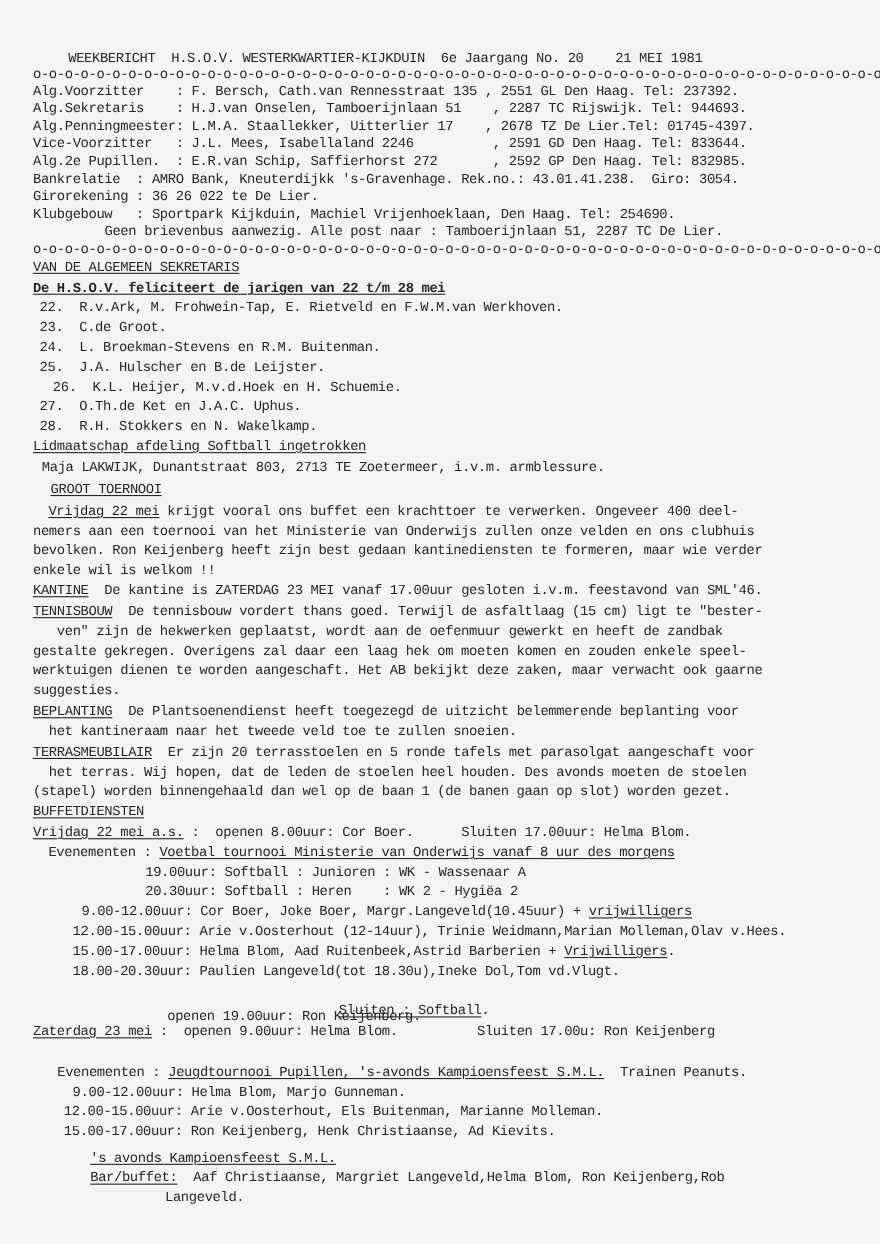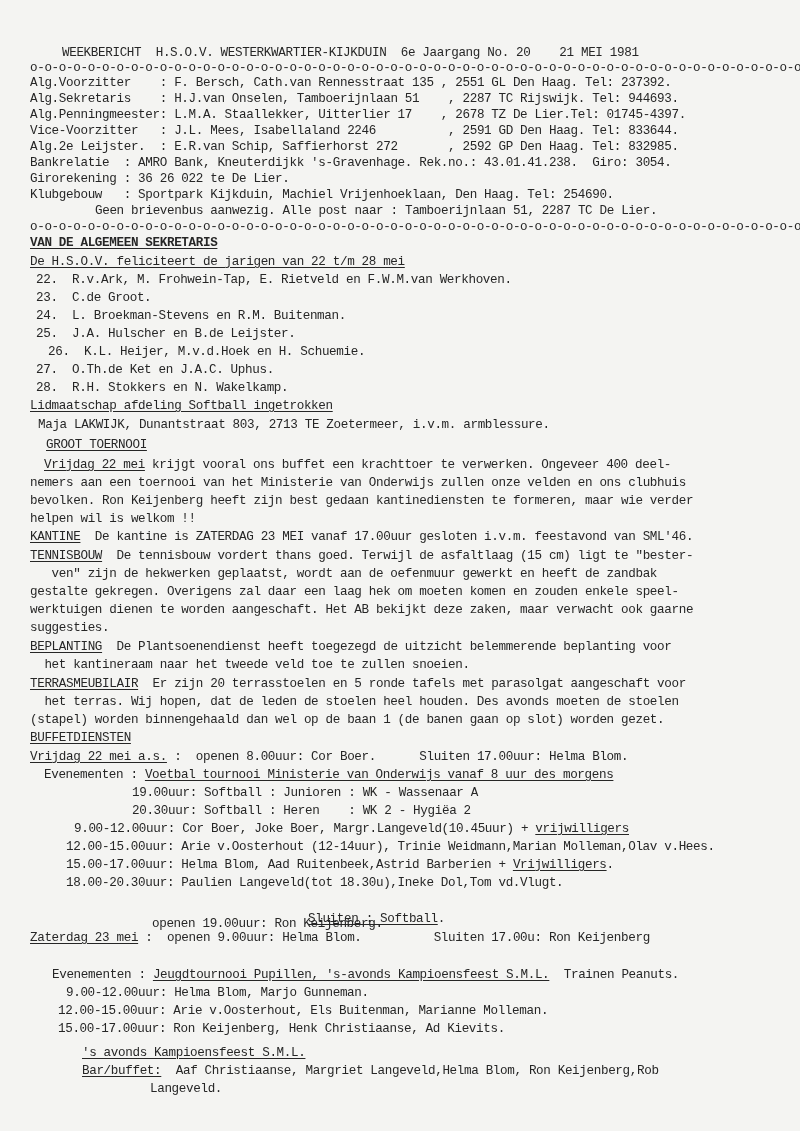--- a/index.html
+++ b/index.html
@@ -21,46 +21,46 @@
 
 <div class="page">
 
   <div class="ln" style="left:62px;top:46px;">WEEKBERICHT  H.S.O.V. WESTERKWARTIER-KIJKDUIN  6e Jaargang No. 20    21 MEI 1981</div>
   <div class="ln" style="left:30px;top:61px;">o-o-o-o-o-o-o-o-o-o-o-o-o-o-o-o-o-o-o-o-o-o-o-o-o-o-o-o-o-o-o-o-o-o-o-o-o-o-o-o-o-o-o-o-o-o-o-o-o-o-o-o-o-o-o</div>
 
   <div class="ln" style="left:30px;top:76px;"><span>Alg.Voorzitter    </span><span>: F. Bersch, Cath.van Rennesstraat 135 , 2551 GL Den Haag. Tel: 237392.</span></div>
   <div class="ln" style="left:30px;top:92px;"><span>Alg.Sekretaris    </span><span>: H.J.van Onselen, Tamboerijnlaan 51    , 2287 TC Rijswijk. Tel: 944693.</span></div>
   <div class="ln" style="left:30px;top:108px;"><span>Alg.Penningmeester</span><span>: L.M.A. Staallekker, Uitterlier 17    , 2678 TZ De Lier.Tel: 01745-4397.</span></div>
   <div class="ln" style="left:30px;top:124px;"><span>Vice-Voorzitter   </span><span>: J.L. Mees, Isabellaland 2246          , 2591 GD Den Haag. Tel: 833644.</span></div>
-  <div class="ln" style="left:30px;top:140px;"><span>Alg.2e Leijster.  </span><span>: E.R.van Schip, Saffierhorst 272       , 2592 GP Den Haag. Tel: 832985.</span></div>
+  <div class="ln" style="left:30px;top:140px;"><span>Alg.2e Pupillen.  </span><span>: E.R.van Schip, Saffierhorst 272       , 2592 GP Den Haag. Tel: 832985.</span></div>
   <div class="ln" style="left:30px;top:156px;"><span>Bankrelatie  </span><span>: AMRO Bank, Kneuterdijkk 's-Gravenhage. Rek.no.: 43.01.41.238.  Giro: 3054.</span></div>
   <div class="ln" style="left:30px;top:172px;"><span>Girorekening </span><span>: 36 26 022 te De Lier.</span></div>
   <div class="ln" style="left:30px;top:188px;"><span>Klubgebouw   </span><span>: Sportpark Kijkduin, Machiel Vrijenhoeklaan, Den Haag. Tel: 254690.</span></div>
   <div class="ln" style="left:95px;top:204px;">Geen brievenbus aanwezig. Alle post naar : Tamboerijnlaan 51, 2287 TC De Lier.</div>
   <div class="ln" style="left:30px;top:220px;">o-o-o-o-o-o-o-o-o-o-o-o-o-o-o-o-o-o-o-o-o-o-o-o-o-o-o-o-o-o-o-o-o-o-o-o-o-o-o-o-o-o-o-o-o-o-o-o-o-o-o-o-o-o-o</div>
 
-  <div class="ln u" style="left:30px;top:236px;font-weight:bold;">VAN DE ALGEMEEN SEKRETARIS</div>
-  <div class="ln u" style="left:30px;top:255px;">De H.S.O.V. feliciteert de jarigen van 22 t/m 28 mei</div>
+  <div class="ln u" style="left:30px;top:236px;">VAN DE ALGEMEEN SEKRETARIS</div>
+  <div class="ln u" style="left:30px;top:255px;font-weight:bold;">De H.S.O.V. feliciteert de jarigen van 22 t/m 28 mei</div>
 
   <div class="ln" style="left:36px;top:273px;"><span>22.</span>  <span>R.v.Ark, M. Frohwein-Tap, E. Rietveld en F.W.M.van Werkhoven.</span></div>
   <div class="ln" style="left:36px;top:291px;"><span>23.</span>  <span>C.de Groot.</span></div>
   <div class="ln" style="left:36px;top:309px;"><span>24.</span>  <span>L. Broekman-Stevens en R.M. Buitenman.</span></div>
   <div class="ln" style="left:36px;top:327px;text-align:center;"><span>25.</span>  <span>J.A. Hulscher en B.de Leijster.</span></div>
   <div class="ln" style="left:48px;top:345px;text-align:center;"><span>26.</span>  <span>K.L. Heijer, M.v.d.Hoek en H. Schuemie.</span></div>
   <div class="ln" style="left:36px;top:363px;"><span>27.</span>  <span>O.Th.de Ket en J.A.C. Uphus.</span></div>
   <div class="ln" style="left:36px;top:381px;"><span>28.</span>  <span>R.H. Stokkers en N. Wakelkamp.</span></div>
 
   <div class="ln u" style="left:30px;top:399px;">Lidmaatschap afdeling Softball ingetrokken</div>
   <div class="ln" style="left:38px;top:418px;">Maja LAKWIJK, Dunantstraat 803, 2713 TE Zoetermeer, i.v.m. armblessure.</div>
 
   <div class="ln u" style="left:46px;top:438px;">GROOT TOERNOOI</div>
   <div class="ln" style="left:44px;top:458px;"><span class="u">Vrijdag 22 mei</span><span> krijgt vooral ons buffet een krachttoer te verwerken. Ongeveer 400 deel-</span></div>
   <div class="ln" style="left:30px;top:494px;">bevolken. Ron Keijenberg heeft zijn best gedaan kantinediensten te formeren, maar wie verder</div>
   <div class="ln" style="left:30px;top:476px;">nemers aan een toernooi van het Ministerie van Onderwijs zullen onze velden en ons clubhuis</div>
-  <div class="ln" style="left:30px;top:512px;">helpen wil is welkom !!</div>
+  <div class="ln" style="left:30px;top:512px;">enkele wil is welkom !!</div>
 
   <div class="ln" style="left:30px;top:530px;"><span class="u">KANTINE</span><span>  De kantine is ZATERDAG 23 MEI vanaf 17.00uur gesloten i.v.m. feestavond van SML'46.</span></div>
 
   <div class="ln" style="left:30px;top:549px;"><span class="u">TENNISBOUW</span><span>  De tennisbouw vordert thans goed. Terwijl de asfaltlaag (15 cm) ligt te "bester-</span></div>
   <div class="ln" style="left:30px;top:567px;">   ven" zijn de hekwerken geplaatst, wordt aan de oefenmuur gewerkt en heeft de zandbak</div>
   <div class="ln" style="left:30px;top:585px;">gestalte gekregen. Overigens zal daar een laag hek om moeten komen en zouden enkele speel-</div>
   <div class="ln" style="left:30px;top:603px;">werktuigen dienen te worden aangeschaft. Het AB bekijkt deze zaken, maar verwacht ook gaarne</div>
   <div class="ln" style="left:30px;top:621px;">suggesties.</div>
 
   <div class="ln" style="left:30px;top:640px;"><span class="u">BEPLANTING</span><span>  De Plantsoenendienst heeft toegezegd de uitzicht belemmerende beplanting voor</span></div>

